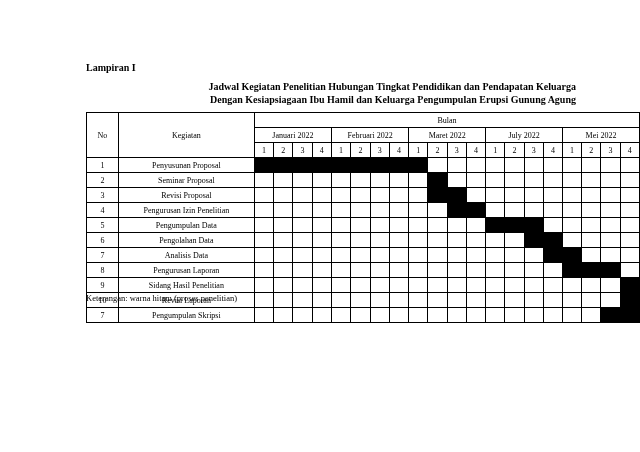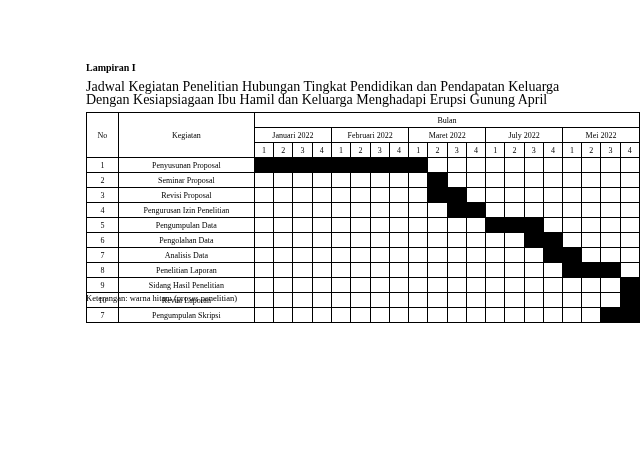--- a/index.html
+++ b/index.html
@@ -26,23 +26,23 @@
     left: 86px;
     top: 62px;
     font-size: 10px;
     font-weight: bold;
   }
   .title-block {
     position: absolute;
     left: 86px;
     top: 80px;
     width: 490px;
-    text-align: left;
-    font-size: 14px;
-    font-weight: normal;
+    text-align: right;
+    font-size: 10px;
+    font-weight: bold;
     line-height: 13px;
   }
   .title-line {
     display: block;
     white-space: nowrap;
   }
   table.gantt {
     position: absolute;
     left: 86px;
     top: 112px;
@@ -83,21 +83,21 @@
 </style>
 </head>
 <body>
 
 <div class="page">
 
   <div class="lampiran">Lampiran I</div>
 
   <div class="title-block">
     <span class="title-line">Jadwal Kegiatan Penelitian Hubungan Tingkat Pendidikan dan Pendapatan Keluarga</span>
-    <span class="title-line">Dengan Kesiapsiagaan Ibu Hamil dan Keluarga Menghadapi Erupsi Gunung April</span>
+    <span class="title-line">Dengan Kesiapsiagaan Ibu Hamil dan Keluarga Pengumpulan Erupsi Gunung Agung</span>
   </div>
 
   <table class="gantt">
     <thead>
       <tr class="row-h1">
         <th class="col-no hd" rowspan="3">No</th>
         <th class="col-keg hd" rowspan="3">Kegiatan</th>
         <th class="hd" colspan="20">Bulan</th>
       </tr>
       <tr class="row-h2">
@@ -294,21 +294,21 @@
           <td class="col-week wk"></td>
           <td class="col-week wk"></td>
           <td class="col-week wk filled"></td>
           <td class="col-week wk filled"></td>
           <td class="col-week wk"></td>
           <td class="col-week wk"></td>
           <td class="col-week wk"></td>
         </tr>
         <tr>
           <td class="col-no cell-no">8</td>
-          <td class="col-keg cell-keg">Penelitian Laporan</td>
+          <td class="col-keg cell-keg">Pengurusan Laporan</td>
           <td class="col-week wk"></td>
           <td class="col-week wk"></td>
           <td class="col-week wk"></td>
           <td class="col-week wk"></td>
           <td class="col-week wk"></td>
           <td class="col-week wk"></td>
           <td class="col-week wk"></td>
           <td class="col-week wk"></td>
           <td class="col-week wk"></td>
           <td class="col-week wk"></td>

